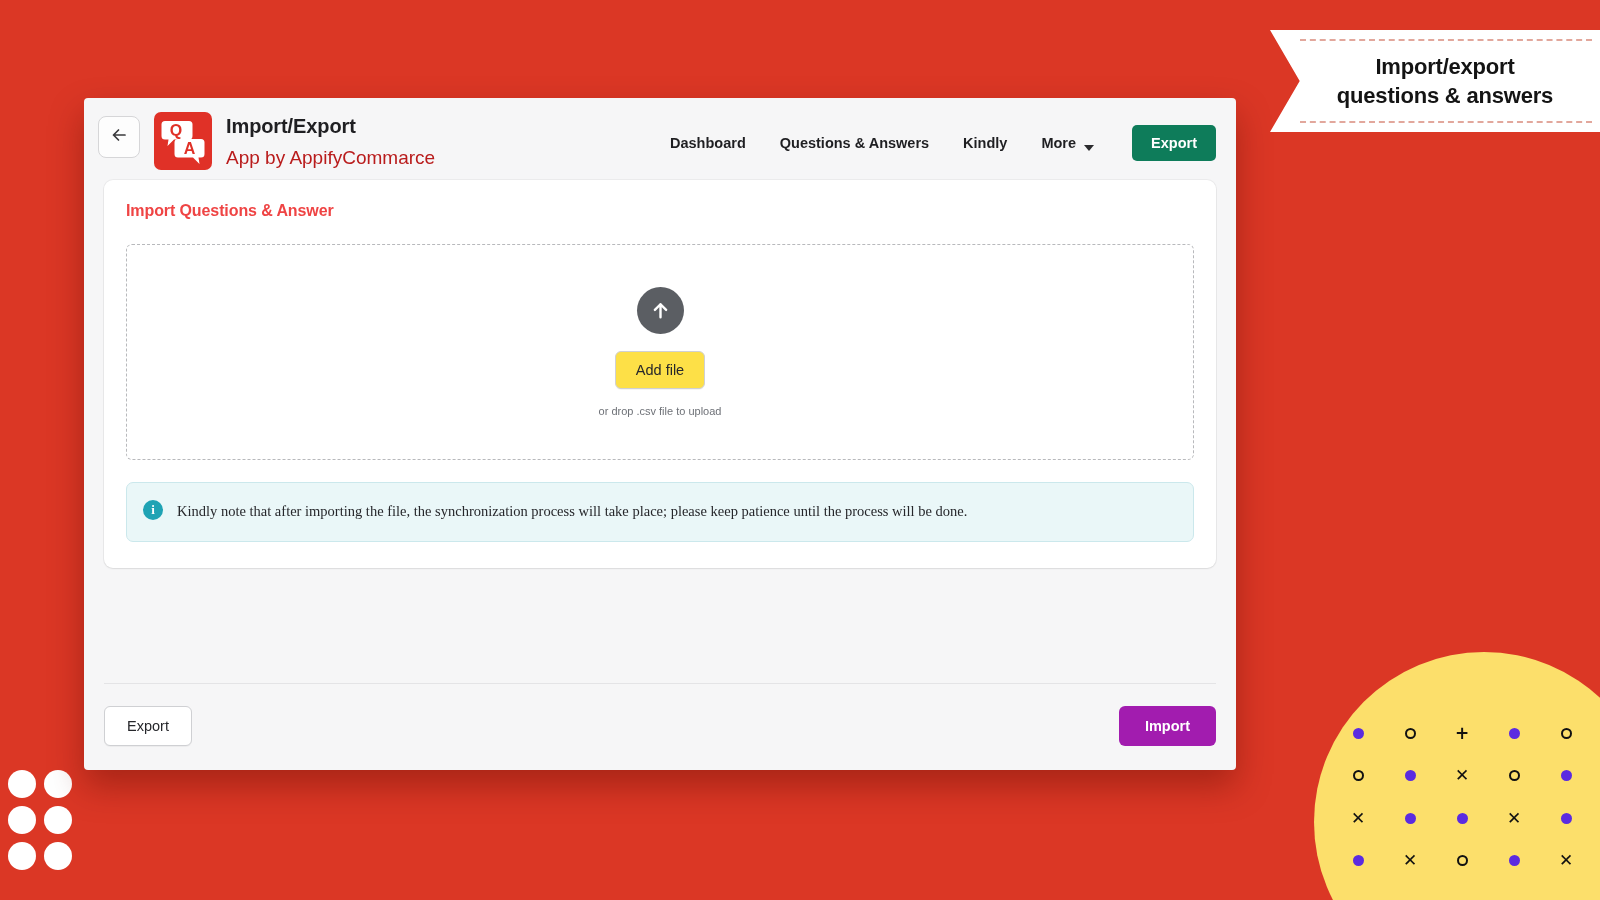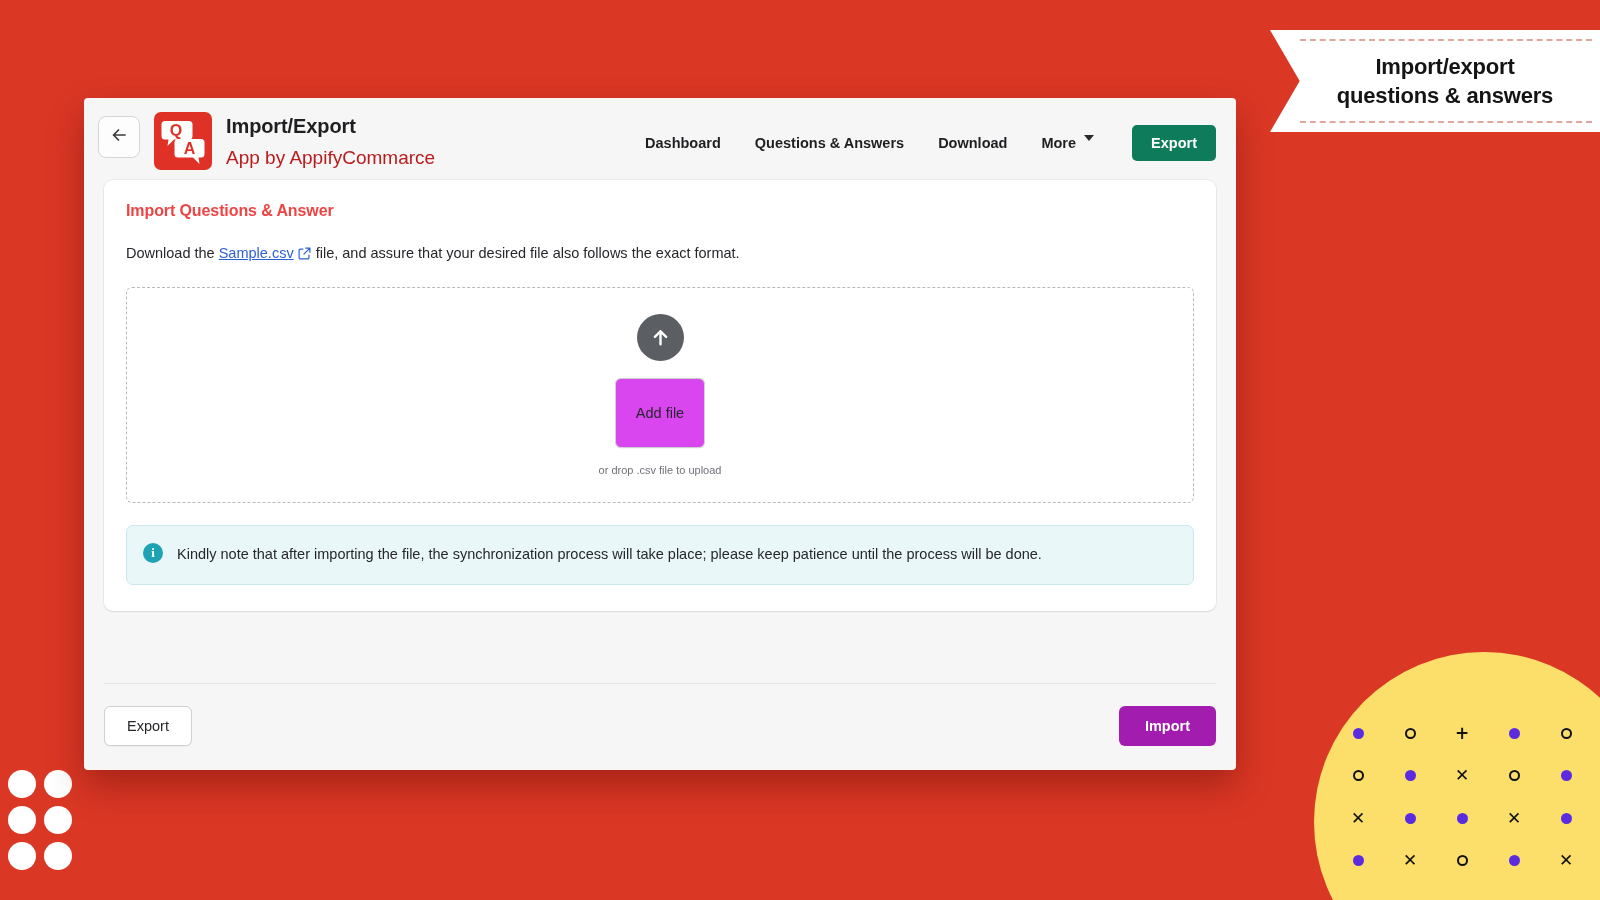--- a/index.html
+++ b/index.html
@@ -183,21 +183,21 @@
     margin-left: auto;
     padding-top: 13px;
   }
   .nav-item {
     font-size: 14.5px;
     color: #1F1F22;
     font-weight: bold;
     cursor: pointer;
     white-space: nowrap;
     display: flex;
-    align-items: flex-start;
+    align-items: flex-end;
     gap: 8px;
   }
   .caret {
     width: 0; height: 0;
     border-left: 5.5px solid transparent;
     border-right: 5.5px solid transparent;
     border-top: 6px solid #2B2B2E;
     display: block;
   }
 
@@ -262,24 +262,24 @@
   .upload-circle {
     width: 47px; height: 47px;
     border-radius: 50%;
     background: #5B5E63;
     display: flex;
     align-items: center;
     justify-content: center;
   }
   .btn-addfile {
     margin-top: 17px;
-    background: #d946ef;
+    background: #fde047;
     border: 1px solid #CFD0D3;
     border-radius: 6px;
-    padding: 26px 20px;
+    padding: 10px 20px;
     font-size: 14.5px;
     color: #26272B;
     cursor: pointer;
     font-family: "Liberation Sans", sans-serif;
     box-shadow: 0 1px 0 rgba(0,0,0,0.04);
   }
   .drop-hint {
     margin-top: 16px;
     font-size: 11px;
     color: #6E7177;
@@ -308,20 +308,21 @@
     justify-content: center;
     flex: 0 0 auto;
     margin-top: 1px;
     font-family: "Liberation Serif", serif;
   }
   .info-text {
     font-size: 14.5px;
     color: #26272B;
     line-height: 1.72;
     max-width: 975px;
+    font-family: Liberation Serif, serif;
   }
 
   
   .footer {
     margin-top: auto;
     border-top: 1px solid #E4E4E6;
     margin-left: 20px;
     margin-right: 20px;
     padding: 22px 0 24px 0;
     display: flex;
@@ -422,42 +423,34 @@
     </div>
 
     <div class="nav">
       <div class="nav-item">
         <span>Dashboard</span>
       </div>
       <div class="nav-item">
         <span>Questions &amp; Answers</span>
       </div>
       <div class="nav-item">
-        <span>Download</span>
+        <span>Kindly</span>
       </div>
       <div class="nav-item">
         <span>More</span>
         <span class="caret"></span>
       </div>
       <button class="btn-export-top">Export</button>
     </div>
   </div>
 
   <div class="card">
 
     <div class="card-title">Import Questions &amp; Answer</div>
 
-    <div class="card-desc">
-      <span>Download the </span><a class="link-csv">Sample.csv</a><span class="ext-icon">
-        <svg width="13" height="13" viewBox="0 0 14 14" fill="none">
-          <path d="M5.3 2.2H2.4A1.2 1.2 0 0 0 1.2 3.4v8.2A1.2 1.2 0 0 0 2.4 12.8h8.2a1.2 1.2 0 0 0 1.2-1.2V8.7" stroke="#2C5FD6" stroke-width="1.3" stroke-linecap="round" stroke-linejoin="round"></path>
-          <path d="M8.3 1.2h4.5v4.5M12.8 1.2L6.4 7.6" stroke="#2C5FD6" stroke-width="1.3" stroke-linecap="round" stroke-linejoin="round"></path>
-        </svg>
-      </span><span> file, and assure that your desired file also follows the exact format.</span>
-    </div>
 
     <div class="dropzone">
       <div class="upload-circle">
         <svg width="25" height="25" viewBox="0 0 24 24" fill="none">
           <path d="M12 18.5V6M12 6L6.6 11.4M12 6l5.4 5.4" stroke="#FFFFFF" stroke-width="2.3" stroke-linecap="round" stroke-linejoin="round"></path>
         </svg>
       </div>
       <button class="btn-addfile">Add file</button>
       <div class="drop-hint">or drop .csv file to upload</div>
     </div>

